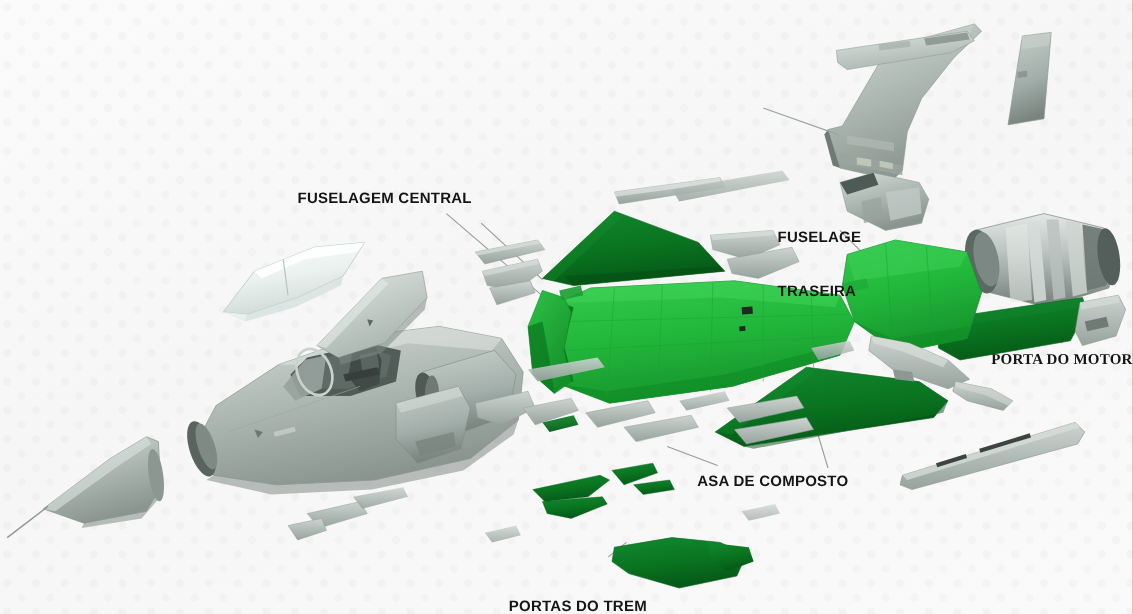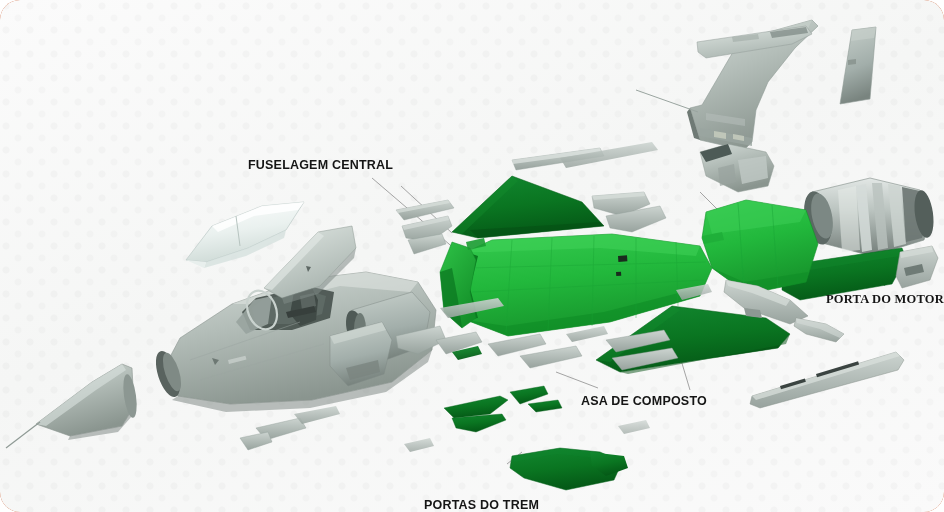--- a/index.html
+++ b/index.html
@@ -1,19 +1,19 @@
 <!DOCTYPE html>
 <html><head>
 <meta charset="utf-8">
 <title>Exploded View</title>
 <style>
   html,body{margin:0;padding:0;background:#ffffff;}
   body{font-family:"Liberation Sans",sans-serif;}
   #stage{position:relative;width:944px;height:512px;overflow:hidden;
-         background:#c2410c;border-radius:20px;}
+         background:#c2410c;}
   #stage .texture{position:absolute;inset:0;
     background-image:
       radial-gradient(circle at 6px 6px, rgba(0,0,0,0.022) 3px, rgba(0,0,0,0) 4px),
       radial-gradient(circle at 18px 18px, rgba(0,0,0,0.018) 3px, rgba(0,0,0,0) 4px),
       linear-gradient(160deg,#fbfbfb 0%,#f5f6f5 45%,#fafafa 100%);
     background-size:24px 24px,24px 24px,100% 100%;
     pointer-events:none;}
   #art{position:absolute;inset:0;}
   .lbl{position:absolute;font-family:"Liberation Sans",sans-serif;
        font-size:12.5px;font-weight:bold;color:#151515;letter-spacing:0.2px;
@@ -314,20 +314,24 @@
     </g>
 
     <g>
       <path d="M404 444 L430 438 L434 446 L410 452 Z" fill="url(#gPanel)" opacity="0.8"></path>
       <path d="M618 426 L646 420 L650 428 L624 434 Z" fill="url(#gPanel)" opacity="0.7"></path>
     </g>
   </svg>
 
   <div class="lbl" style="left:248px; top:158px;">FUSELAGEM CENTRAL</div>
 
+  <div class="lbl" style="left:648px; top:161px;">
+    <div>FUSELAGE</div>
+    <div>TRASEIRA</div>
+  </div>
 
   <div class="lbl" style="left:826px; top:292px;font-family:Liberation Serif, serif;">PORTA DO MOTOR</div>
 
   <div class="lbl" style="left:581px; top:394px;">ASA DE COMPOSTO</div>
 
   <div class="lbl" style="left:424px; top:468px;">
     <div>PORTAS DO TREM</div>
     
   </div>
 </div>

